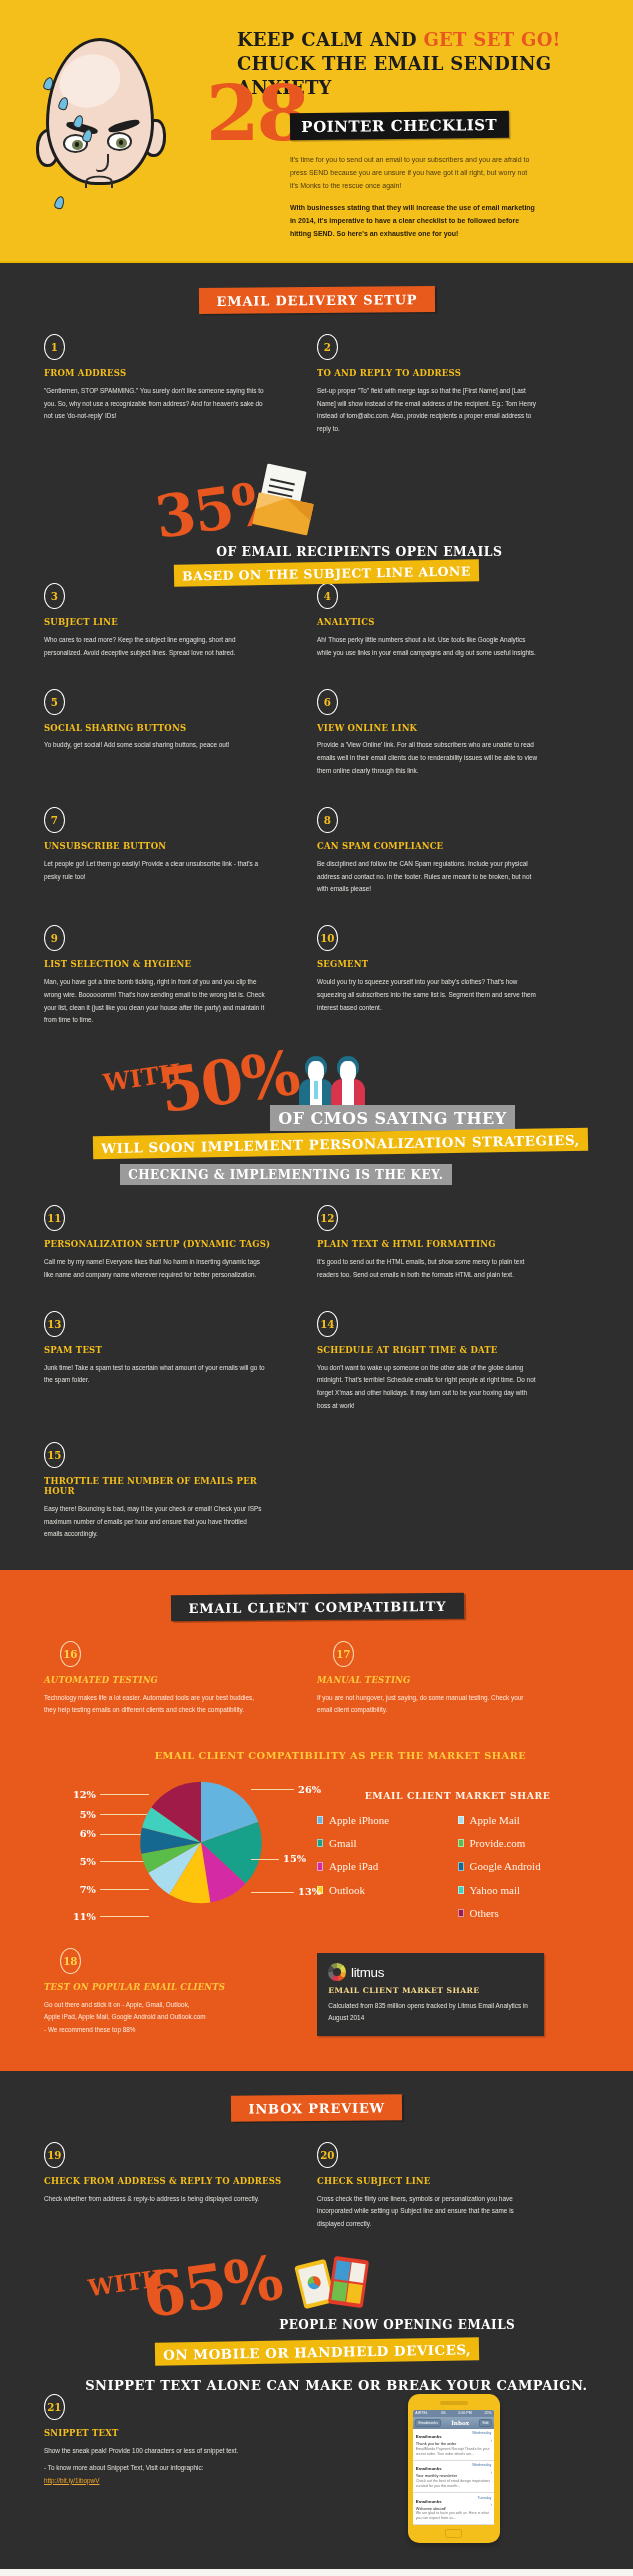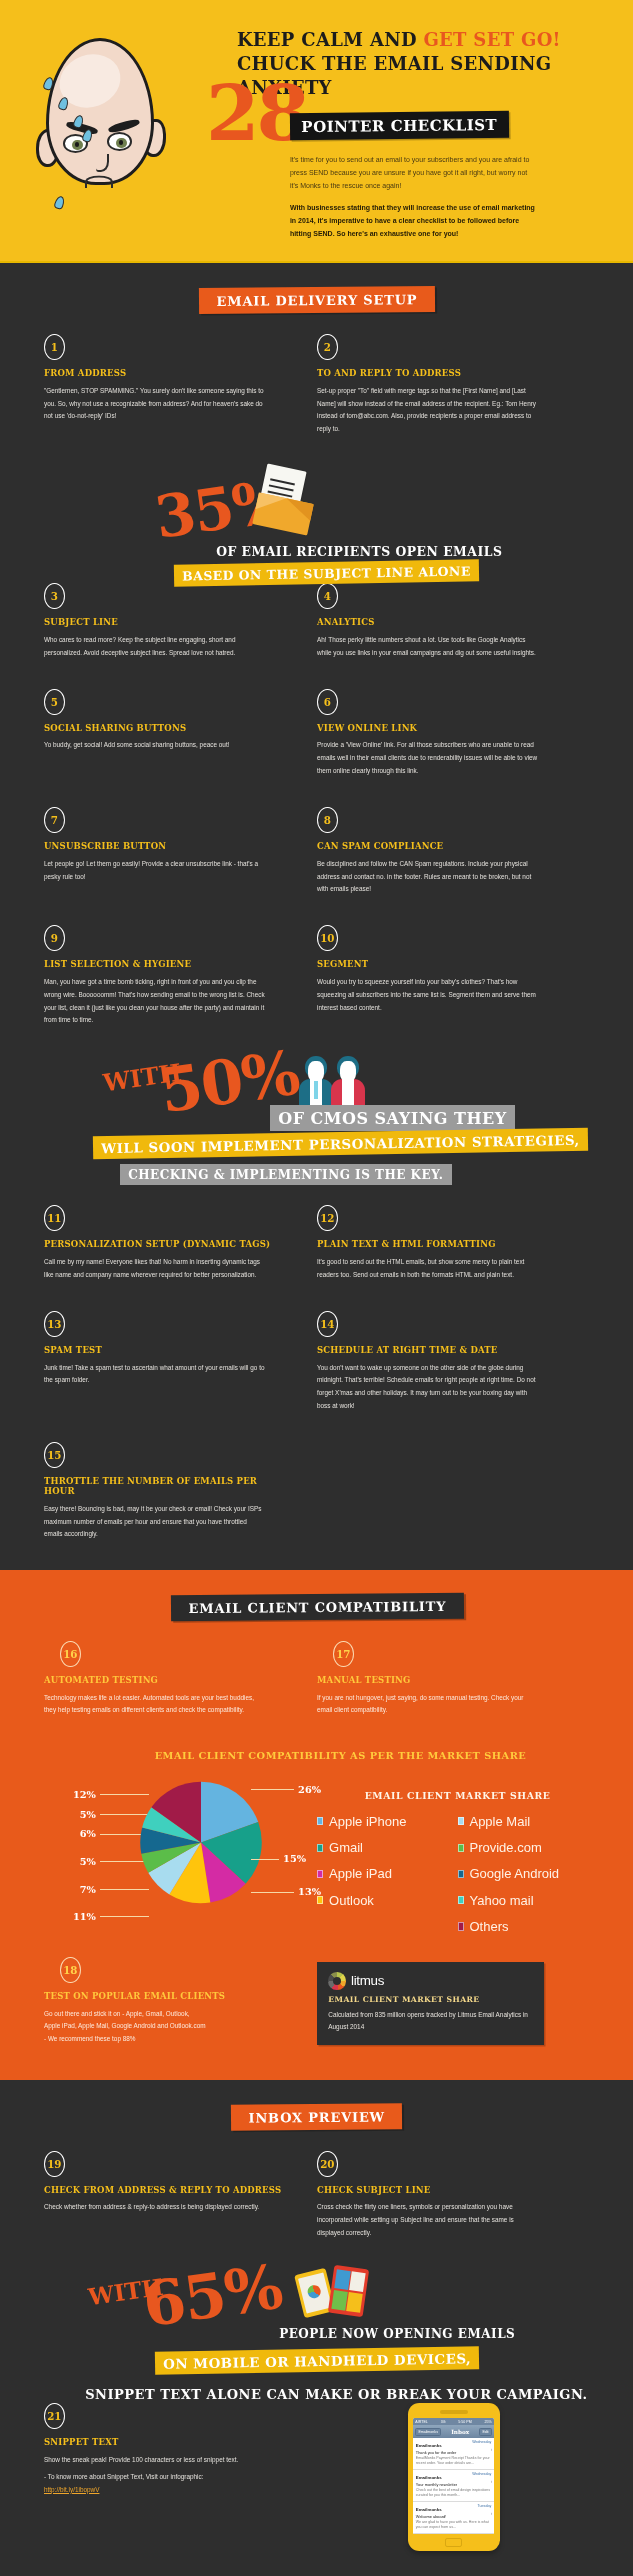--- a/index.html
+++ b/index.html
@@ -191,21 +191,21 @@
   .itm-body {
     font-size:6.4px;
     line-height:2.0;
     color:#e4e1dc;
     max-width:222px;
   }
   .itm-link { color:#f0a62a; text-decoration:underline; word-break:break-all; }
 
   
   .sec.orange .num { border-color:#fbd8b0; color:#ffd24a;margin-left:16px; }
-  .sec.orange .itm-title { color:#ffc83c; }
+  .sec.orange .itm-title { color:#ffc83c;font-style:italic; }
   .sec.orange .itm-body { color:#fdeadd; }
 
   
   .stat { position:relative; padding:20.6px 0 24px 0; text-align:center; }
   .big-pct {
     font-family:"DejaVu Serif", serif;
     font-weight:bold;
     color:#e8571f;
     line-height:.8;
     letter-spacing:-1.5px;
@@ -313,21 +313,21 @@
   .pie-labels-r .pr { display:flex; align-items:center; position:absolute; }
   .pr .ln { width:43px; height:0.8px; background:#f6d9a8; margin-right:4.1px; }
   .pr .v { font-family:"DejaVu Serif", serif; font-weight:bold; font-size:9.8px; color:#fff; }
 
   .legend-col { width:289px; padding-left:8.2px; padding-top:24px; }
   .legend-title { font-family:"DejaVu Serif", serif; font-weight:bold; font-size:9.3px;
                   color:#fff6e8; letter-spacing:0.6px; text-transform:uppercase; margin-bottom:12.4px; }
   .legend-grid { display:flex; flex-wrap:wrap; }
   .lg-item { width:50%; display:flex; align-items:center; margin-bottom:11.3px; }
   .lg-sw { width:6.2px; height:8.2px; margin-right:5.7px; border:0.5px solid rgba(255,255,255,.55); }
-  .lg-lb { font-size:13px; color:#fff3e6; }
+  .lg-lb { font-size:11px; color:#fff3e6;font-family:Liberation Serif, serif; }
 
   .litmus-card { background:#2e2e2e; padding:10.3px 11.3px 11.3px 11.3px; margin-top:5.2px;
                  width:227px; box-shadow:1.5px 1.5px 0 rgba(0,0,0,.22); }
   .litmus-top { display:flex; align-items:center; margin-bottom:5.2px; }
   .litmus-logo { width:17.5px; height:17.5px; border-radius:50%; margin-right:5.2px;
     background:conic-gradient(#b6c24a 0 12%, #dfd44a 12% 24%, #f0a62a 24% 36%,
       #e8571f 36% 48%, #d8354c 48% 60%, #6b6b6b 60% 74%, #4a4a4a 74% 88%, #8a8f4a 88% 100%);
     position:relative; }
   .litmus-logo:after{ content:""; position:absolute; left:4.6px; top:4.6px; width:8.2px; height:8.2px;
     border-radius:50%; background:#2e2e2e; }

